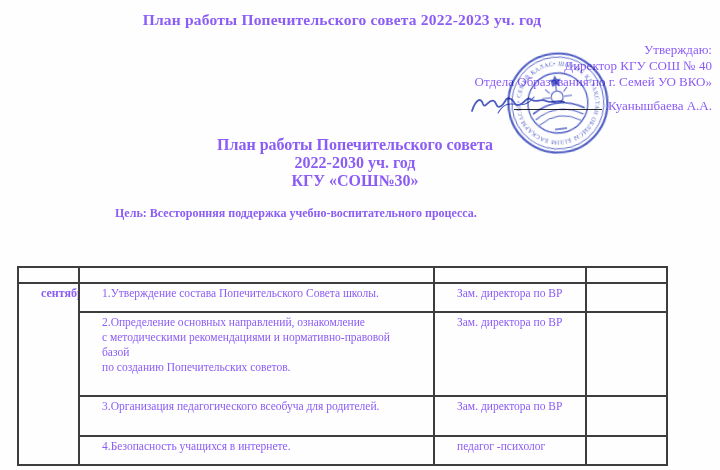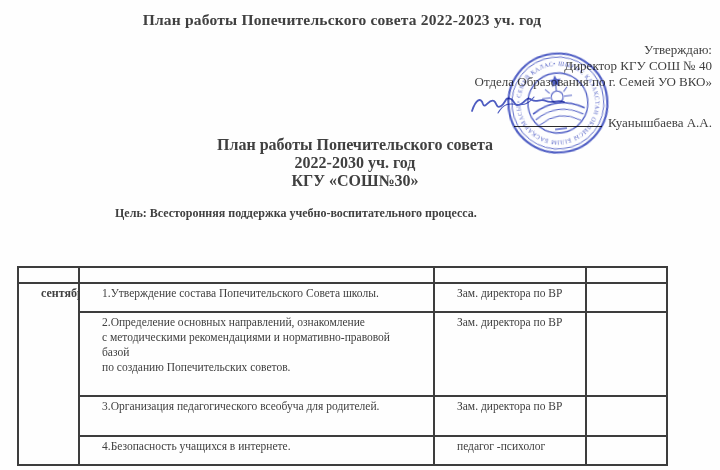--- a/index.html
+++ b/index.html
@@ -1,29 +1,29 @@
 <!DOCTYPE html>
 <html><head>
 <meta charset="utf-8">
 <style>
   html,body{margin:0;padding:0;background:#ffffff;}
   .page{
     position:relative;width:720px;height:470px;background:#fefefe;overflow:hidden;
-    font-family:"Liberation Serif","DejaVu Serif",serif;color:#404040;
+    font-family:"Liberation Serif","DejaVu Serif",serif;color:#8b5cf6;
   }
   .top-title{
     position:absolute;top:11px;left:-18px;width:720px;text-align:center;
     font-size:15.5px;font-weight:bold;letter-spacing:.2px;
   }
   .approval{
     position:absolute;top:42px;right:8px;text-align:right;
     font-size:13px;line-height:16px;white-space:nowrap;
   }
   .approval .b{font-weight:normal;}
-  .approval .sig-row{margin-top:24px;}
+  .approval .sig-row{margin-top:7px;}
   .sig-line{
     display:inline-block;width:88px;height:12px;
     border-bottom:1.5px solid #2a2a2a;margin-right:6px;vertical-align:baseline;
   }
   .stamp{
     position:absolute;left:502px;top:51px;width:112px;height:106px;
     mix-blend-mode:multiply;opacity:.92;transform:rotate(-7deg);filter:blur(.3px);
   }
   .signature-svg{
     position:absolute;left:468px;top:93px;width:112px;height:26px;

